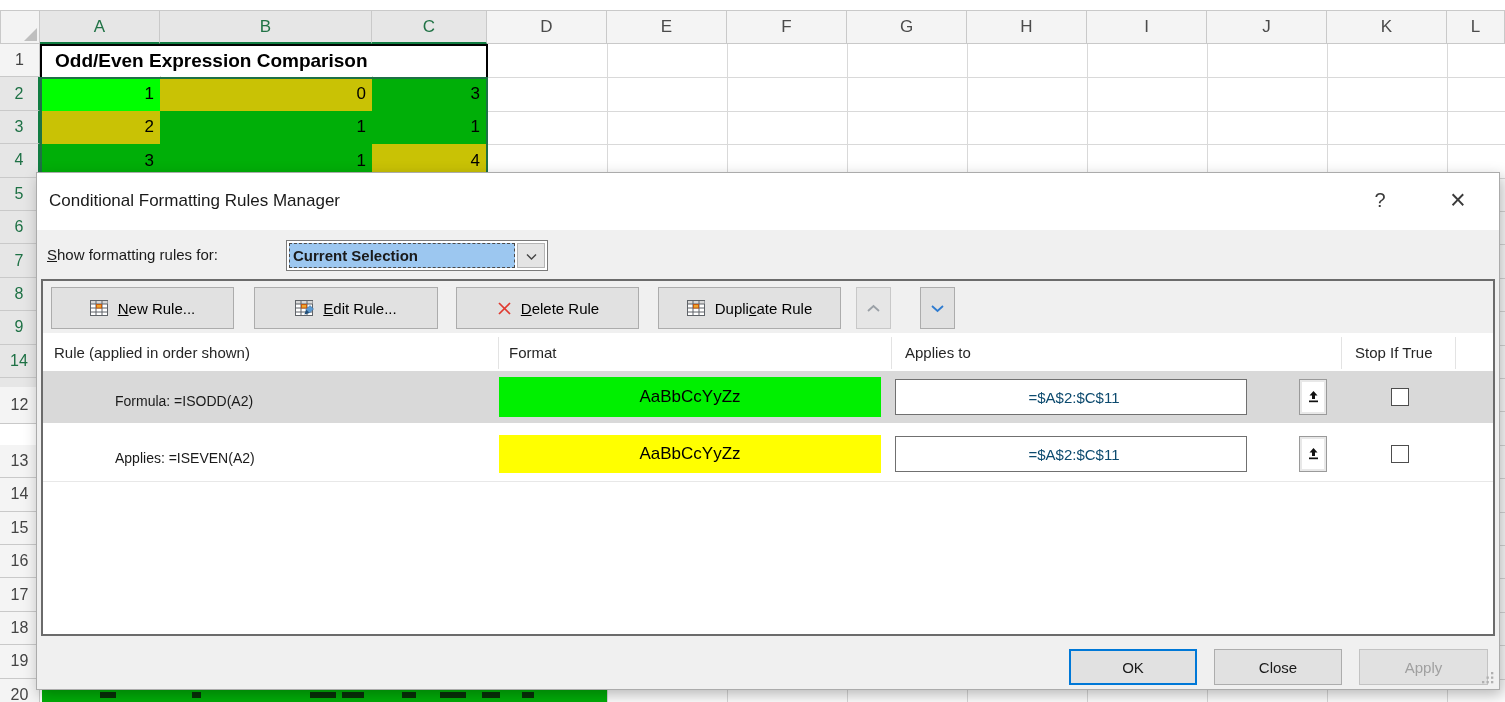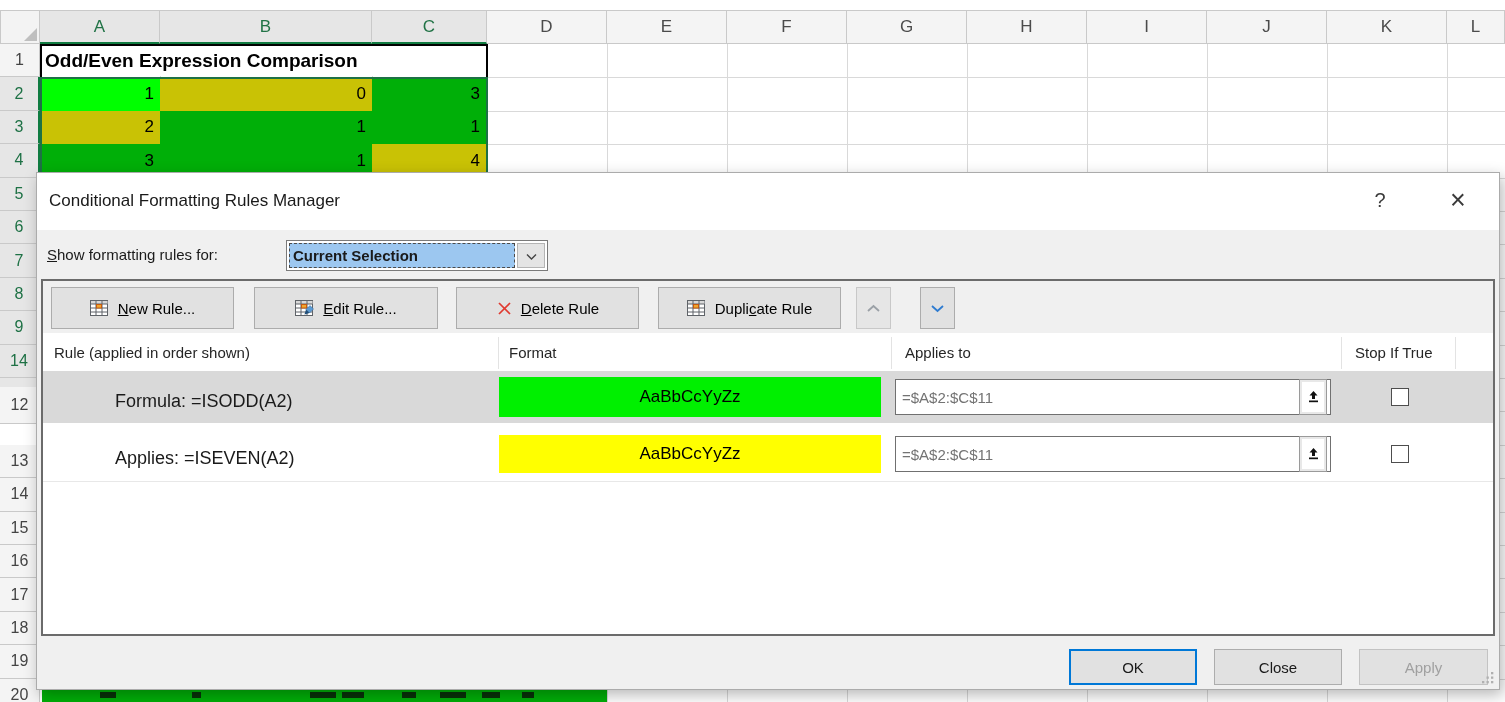--- a/index.html
+++ b/index.html
@@ -20,21 +20,21 @@
   .col-h.sel { background:#E6E6E6; color:#217346; border-bottom:2px solid #107C41; }
   .row-h { position:absolute; left:0; width:40px; background:#F4F4F4;
     border-right:1px solid #C9C9C9; border-bottom:1px solid #C9C9C9;
     display:flex; align-items:center; justify-content:center; font-size:16px; color:#444; z-index:1; }
   .row-h.sel { background:#E6E6E6; color:#1E7145; border-right:2px solid #107C41; }
   .vline { position:absolute; top:44px; bottom:0; width:1px; background:#D9D9D9; z-index:0; }
   .hline { position:absolute; left:40px; right:0; height:1px; background:#D9D9D9; z-index:0; }
   .cell { position:absolute; display:flex; align-items:center; justify-content:flex-end;
     padding-right:6px; font-size:17px; color:#000; z-index:2; }
   .title-cell { position:absolute; left:42px; top:46px; width:444px; height:30px;
-    background:#fff; display:flex; align-items:center; padding-left:3px;
+    background:#fff; display:flex; align-items:center; padding-left:13px;
     font-weight:bold; font-size:19px; z-index:2; white-space:nowrap; }
   .tbl-border { position:absolute; left:40px; top:44px; width:448px; height:34px;
     border:2px solid #000; border-bottom:none; z-index:3; }
   .sel-border { position:absolute; left:40px; top:77px; width:448px; height:101px;
     border:2px solid #1E7145; border-bottom:none; z-index:3; }
   .row20-strip { position:absolute; left:42px; top:679px; width:565px; height:23px; z-index:2; }
   .r20mark { position:absolute; height:6px; top:13px; background:rgba(10,20,10,.8); }
   
   .dialog { position:absolute; left:36px; top:172px; width:1464px; height:518px;
     background:#F0F0F0; border:1px solid #ABABAB;
@@ -60,26 +60,26 @@
     border:1px solid #ACACAC; display:flex; align-items:center; justify-content:center;
     gap:8px; font-size:15px; color:#000; white-space:nowrap; }
   .arrow-btn { position:absolute; top:6px; height:42px; width:35px; background:#E1E1E1;
     border:1px solid #ACACAC; display:flex; align-items:center; justify-content:center; }
   .arrow-btn.disabled { background:#E6E6E6; border-color:#C8C8C8; }
   .lh-item { position:absolute; top:63px; font-size:15px; color:#262626; white-space:nowrap; }
   .sepv { position:absolute; top:56px; height:32px; width:1px; background:#E3E3E3; }
   .rule-row { position:absolute; left:0; width:1450px; }
   .rule-row.sel { background:#D9D9D9; }
   .rule-label { position:absolute; left:72px; top:8px; bottom:0; display:flex;
-    align-items:center; font-size:18px; white-space:nowrap; }
+    align-items:center; font-size:14px; white-space:nowrap; }
   .swatch { position:absolute; left:456px; width:382px; display:flex; align-items:center;
     justify-content:center; font-size:17px; color:#000; }
-  .applies-input { position:absolute; left:852px; width:436px; height:36px;
+  .applies-input { position:absolute; left:852px; width:352px; height:36px;
     border:1px solid #707070; background:#fff; padding-left:6px; font:inherit;
-    font-size:15px; color:#737373; }
+    font-size:15px; color:#0c4a6e;text-align:center; }
   .collapse-btn { position:absolute; left:1256px; width:28px; height:36px;
     background:#fff; border:1px solid #9A9A9A; box-shadow: inset 0 0 0 2px #E8E8E8;
     display:flex; align-items:center; justify-content:center; }
   .cfcheck { position:absolute; left:1348px; width:18px; height:18px;
     background:#fff; border:1.5px solid #4d4d4d; }
   .rowsep { position:absolute; left:0; top:200px; width:1450px; height:1px; background:#E8E8E8; }
   .ftr-btn { position:absolute; top:476px; width:128px; height:36px; background:#E1E1E1;
     border:1px solid #ADADAD; display:flex; align-items:center; justify-content:center;
     font-size:15px; }
   .ftr-ok { left:1032px; border:2px solid #0078D7; }

